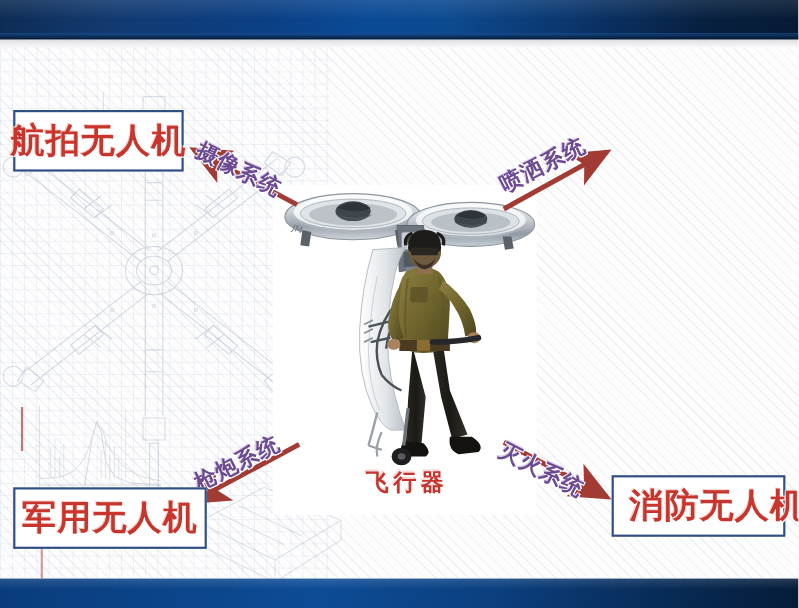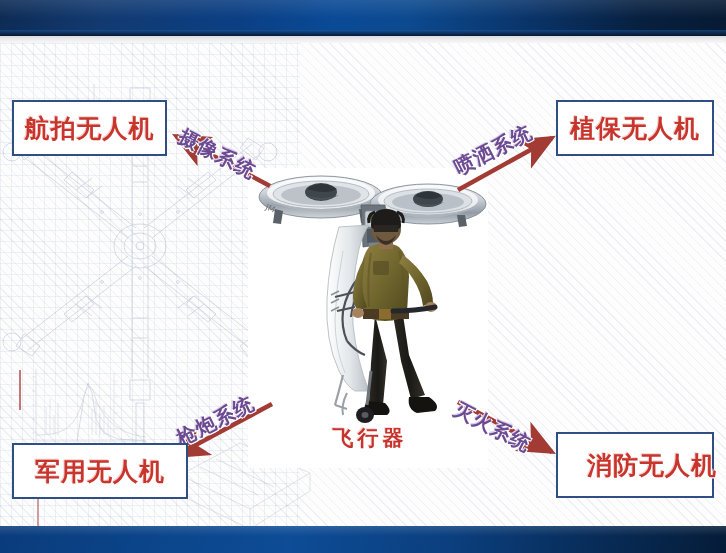--- a/index.html
+++ b/index.html
@@ -165,35 +165,35 @@
   .corner-box {
     position: absolute;
     box-sizing: border-box;
     border: 2px solid #2f4f82;
     background: #ffffff;
     display: flex;
     align-items: center;
     justify-content: center;
   }
   .corner-box-inner {
-    font-size: 25px;
+    font-size: 31px;
     font-weight: bold;
     color: #c8352d;
     letter-spacing: 1px;
     white-space: nowrap;
     text-shadow:
       1px 1px 0 #ffffff,
      -1px -1px 0 #f6cfcb,
       1px -1px 0 #ffffff,
      -1px 1px 0 #ffffff;
   }
   #box-aerial     { left: 12px;  top: 100px; width: 155px; height: 56px; }
   #box-plant      { left: 556px; top: 100px; width: 158px; height: 56px; }
   #box-military   { left: 12px;  top: 443px; width: 176px; height: 56px; }
-  #box-fire       { left: 556px; top: 432px; width: 158px; height: 66px; padding-left: 34px; }
+  #box-fire       { left: 556px; top: 432px; width: 158px; height: 56px; padding-left: 34px; }
 
   
   #arrows-layer {
     position: absolute;
     left: 0; top: 0;
     width: 726px; height: 553px;
     pointer-events: none;
   }
 
   
@@ -479,23 +479,20 @@
   <div class="arrow-label" id="label-gun">枪炮系统</div>
 
   <div class="arrow-label" id="label-fireext">灭火系统</div>
 
   <div id="center-caption">飞行器</div>
 
   <div class="corner-box" id="box-aerial">
     <span class="corner-box-inner">航拍无人机</span>
   </div>
 
-  <div class="corner-box" id="box-plant">
-    <span class="corner-box-inner">植保无人机</span>
-  </div>
 
   <div class="corner-box" id="box-military">
     <span class="corner-box-inner">军用无人机</span>
   </div>
 
   <div class="corner-box" id="box-fire">
     <span class="corner-box-inner">消防无人机</span>
   </div>
 
   <div id="footer-band"></div>

